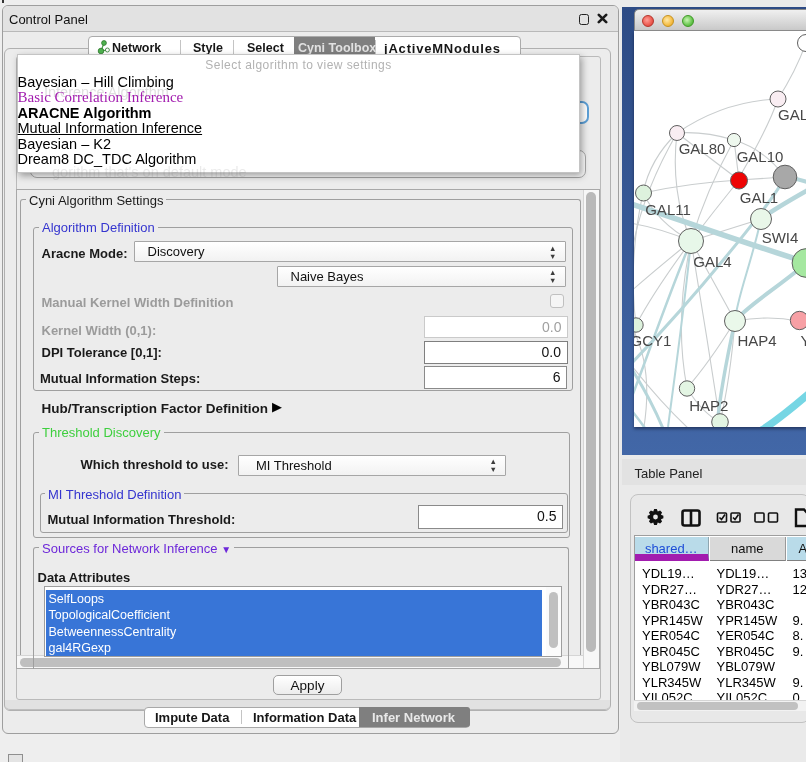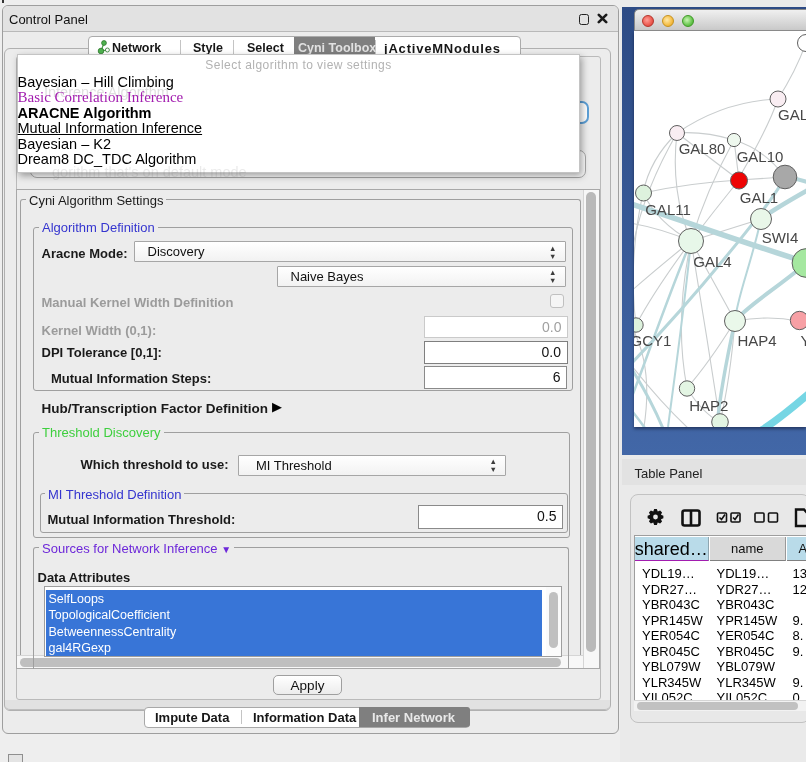--- a/index.html
+++ b/index.html
@@ -125,21 +125,21 @@
     <rect x="91" y="8" width="9" height="9" rx="1" stroke-width="1.6"></rect>
     <path d="M79.5 12.5 L81.5 14.5 L85 9.5" stroke-width="1.6"></path>
     <path d="M93 12.5 L95 14.5 L98.5 9.5" stroke-width="1.6"></path>
     <rect x="115" y="8" width="9" height="9" rx="1" stroke-width="1.6"></rect>
     <rect x="128.5" y="8" width="9" height="9" rx="1" stroke-width="1.6"></rect>
     <path d="M156 4.5 L164 4.5 L168 9 L168 21 L156 21 Z" stroke-width="2.4"></path>
   </g>
 </svg>
 
 <div class="abs" style="left:634px; top:535px; width:172px; height:176px; background:#ffffff; border-top:1px solid #9e9e9e; border-left:1px solid #9e9e9e;"></div>
-<div class="abs" style="left:634.5px; top:536.5px; width:74.5px; height:24px; background:#b9dbe9; border-right:1px solid #8fa6b0; border-bottom:1px solid #a21caf; font-size:18px; color:#000000; text-align:center; line-height:24px;">shared…</div>
+<div class="abs" style="left:634.5px; top:536.5px; width:74.5px; height:24px; background:#b9dbe9; border-right:1px solid #8fa6b0; border-bottom:7px solid #a21caf; font-size:13px; color:#1d4ed8; text-align:center; line-height:24px;">shared…</div>
 <div class="abs" style="left:710px; top:536.5px; width:75.5px; height:24px; background:#d9d9d9; border-right:1px solid #999; border-bottom:1px solid #808080; font-size:13px; color:#111; text-align:center; line-height:24px;">name</div>
 <div class="abs" style="left:786.5px; top:536.5px; width:19.5px; height:24px; background:#b9dbe9; border-bottom:1px solid #808080; font-size:13px; color:#111; padding-left:12px; line-height:24px;">A</div>
 <div class="abs" id="tbody" style="left:634px; top:561px; width:172px; height:139px; overflow:hidden; font-size:13px; color:#000;">
       <div style="position:absolute;left:8px;top:5px;">YDL19…</div>
       <div style="position:absolute;left:82.5px;top:5px;">YDL19…</div>
       <div style="position:absolute;left:158.5px;top:5px;">13.</div>
       <div style="position:absolute;left:8px;top:20.5px;">YDR27…</div>
       <div style="position:absolute;left:82.5px;top:20.5px;">YDR27…</div>
       <div style="position:absolute;left:158.5px;top:20.5px;">12.</div>
       <div style="position:absolute;left:8px;top:36px;">YBR043C</div>
@@ -229,21 +229,21 @@
 
 <div class="lbl" style="left:41.5px; top:246px;">Aracne Mode:</div>
 <div class="combo" style="left:133.5px; top:241px; width:432px; height:21px; line-height:19px;"><span style="padding-left:13px;">Discovery</span><span class="ar">▲<br>▼</span></div>
 <div class="combo" style="left:276.5px; top:265.5px; width:289px; height:21px; line-height:19px;"><span style="padding-left:13px;">Naive Bayes</span><span class="ar">▲<br>▼</span></div>
 <div class="lbl dis" style="left:41.5px; top:295px;">Manual Kernel Width Definition</div>
 <div class="abs" style="left:550px; top:294px; width:13.5px; height:13.5px; background:#f5f5f5; border:1px solid #c0c0c0; border-radius:3px;"></div>
 <div class="lbl dis" style="left:41.5px; top:322.5px;">Kernel Width (0,1):</div>
 <div class="fld" style="left:424px; top:316px; width:144px; height:22px; border:1px solid #cacaca; color:#a0a0a0; line-height:20px;">0.0</div>
 <div class="lbl" style="left:41.5px; top:345px;">DPI Tolerance [0,1]:</div>
 <div class="fld" style="left:424px; top:340.5px; width:143.5px; height:23px; border:1px solid #7f7f7f; line-height:21px;">0.0</div>
-<div class="lbl" style="left:51px; top:370.5px;">Mutual Information Steps:</div>
+<div class="lbl" style="left:40px; top:370.5px;">Mutual Information Steps:</div>
 <div class="fld" style="left:424px; top:366px; width:143px; height:22.5px; border:1px solid #8a8a8a; line-height:20.5px;">6</div>
 
 <div class="lbl" style="left:41.5px; top:400.5px; font-size:13.5px;">Hub/Transcription Factor Definition</div>
 <div class="abs" style="left:272px; top:399px; font-size:13px; color:#000;">▶</div>
 
 <div class="grp" style="left:33px; top:431.5px; width:537px; height:106.5px;"></div>
 <div class="grpt" style="left:39px; top:425px; color:#3ecf3e;">Threshold Discovery</div>
 <div class="lbl" style="left:80.5px; top:456.5px;">Which threshold to use:</div>
 <div class="combo" style="left:238px; top:454.5px; width:268px; height:21px; line-height:19px;"><span style="padding-left:17px;">MI Threshold</span><span class="ar">▲<br>▼</span></div>
 <div class="grp" style="left:40px; top:493px; width:528px; height:40px;"></div>

